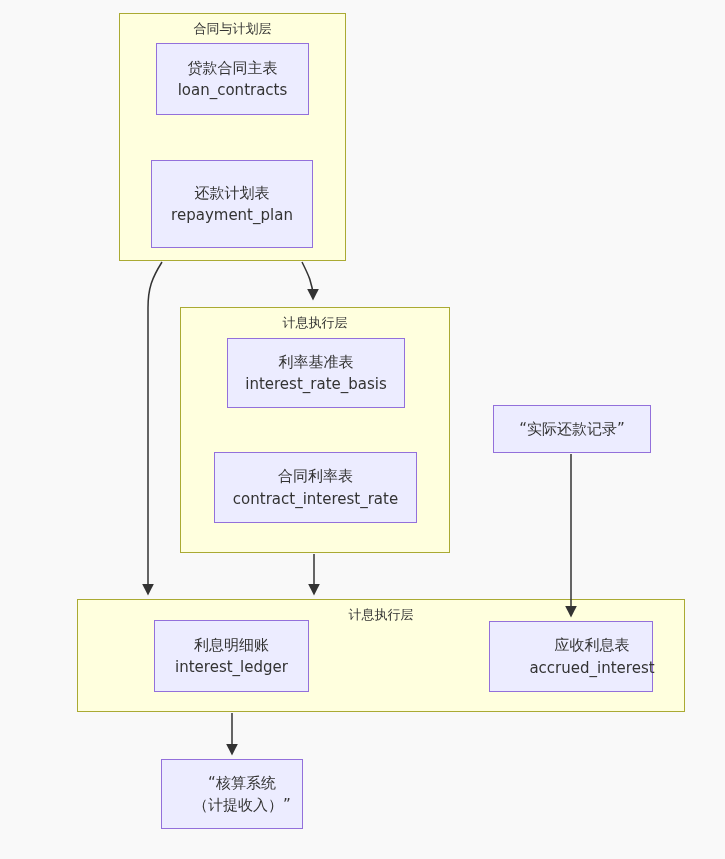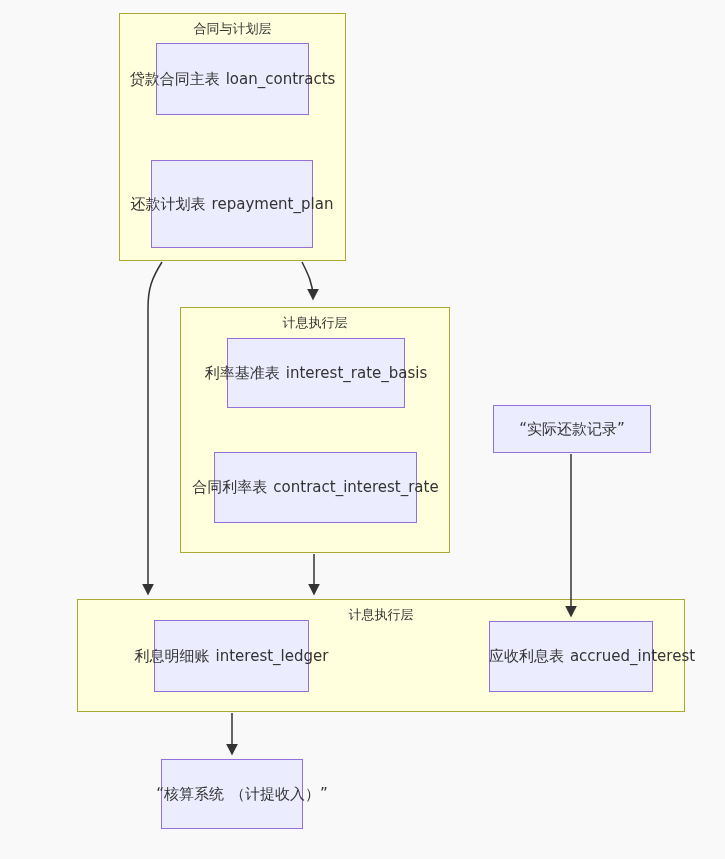--- a/index.html
+++ b/index.html
@@ -34,20 +34,21 @@
     line-height: 20px;
     color: var(--text-color);
     white-space: nowrap;
   }
 
   .node {
     position: absolute;
     background: var(--node-fill);
     border: 1px solid var(--node-border);
     display: flex;
+    flex-direction: column;
     align-items: center;
     justify-content: center;
     gap: 6px;
     text-align: center;
     font-size: 15px;
     line-height: 1.1;
     color: var(--text-color);
   }
   .node .line { white-space: nowrap; }
 

